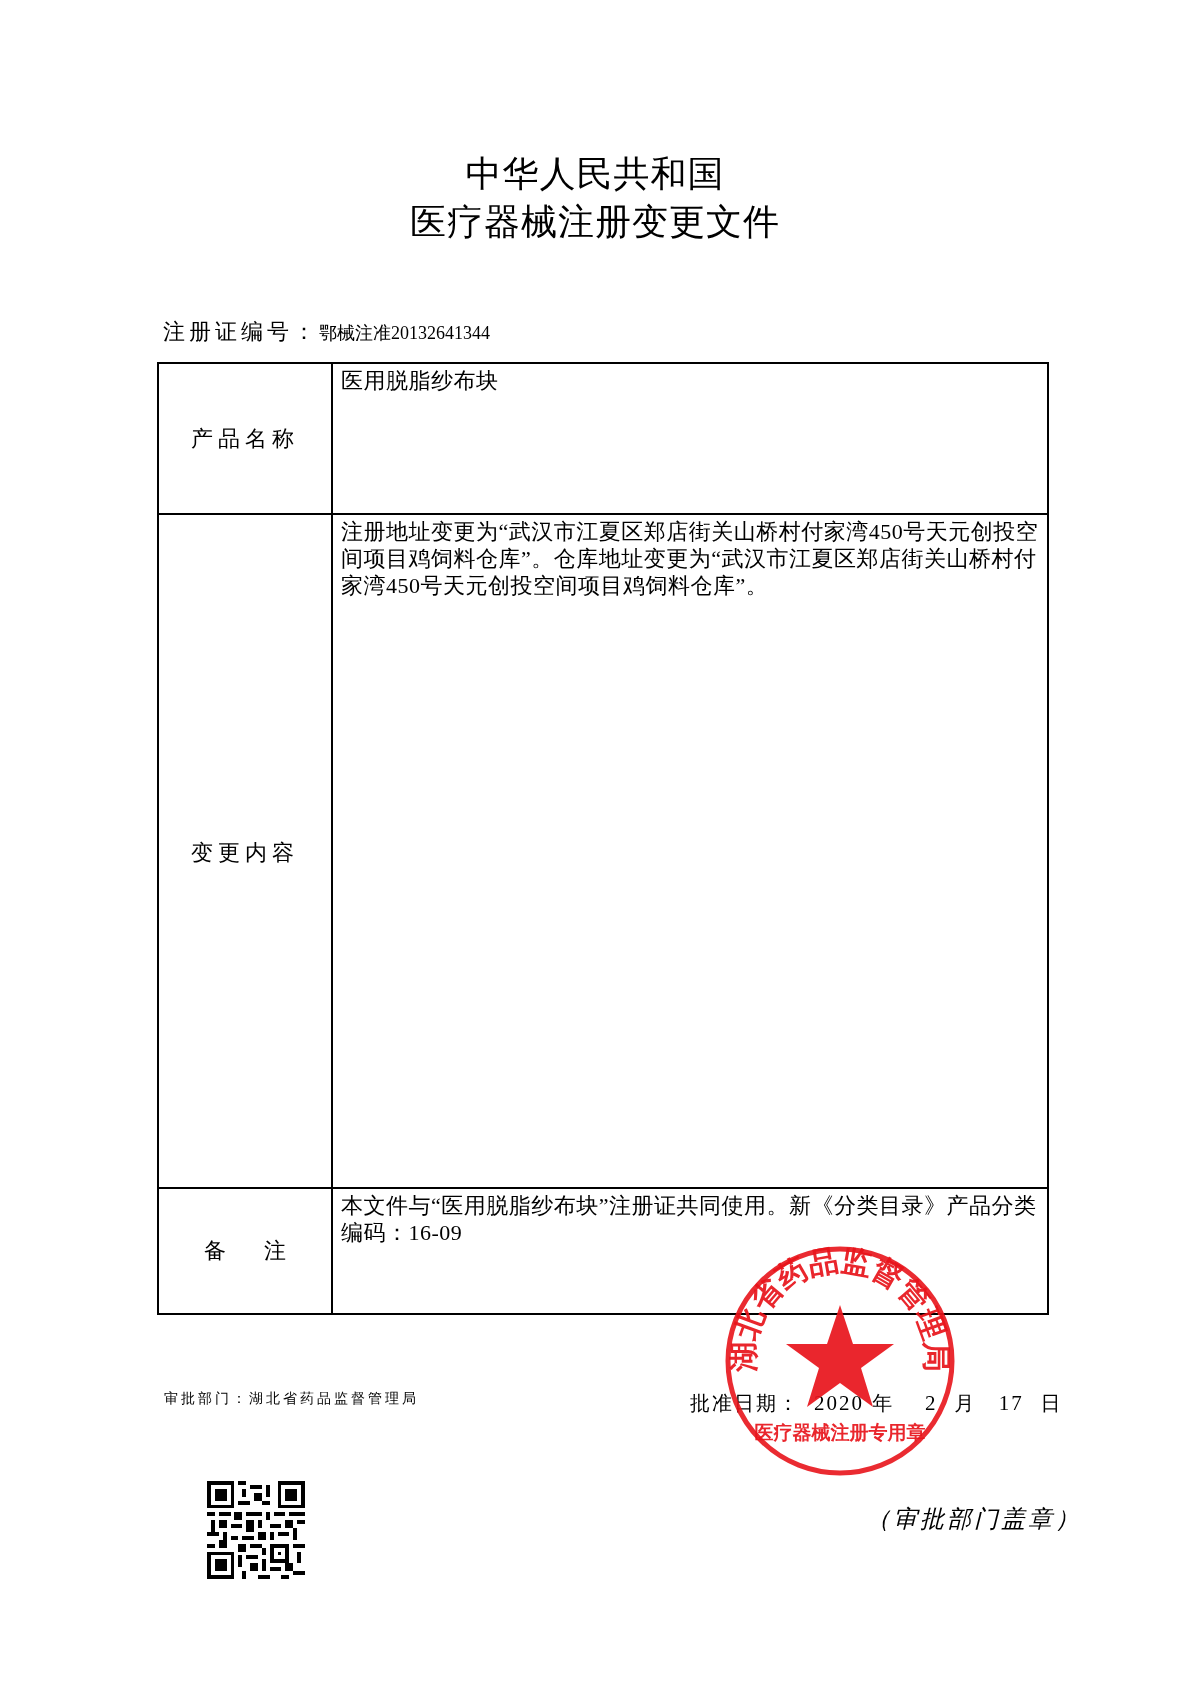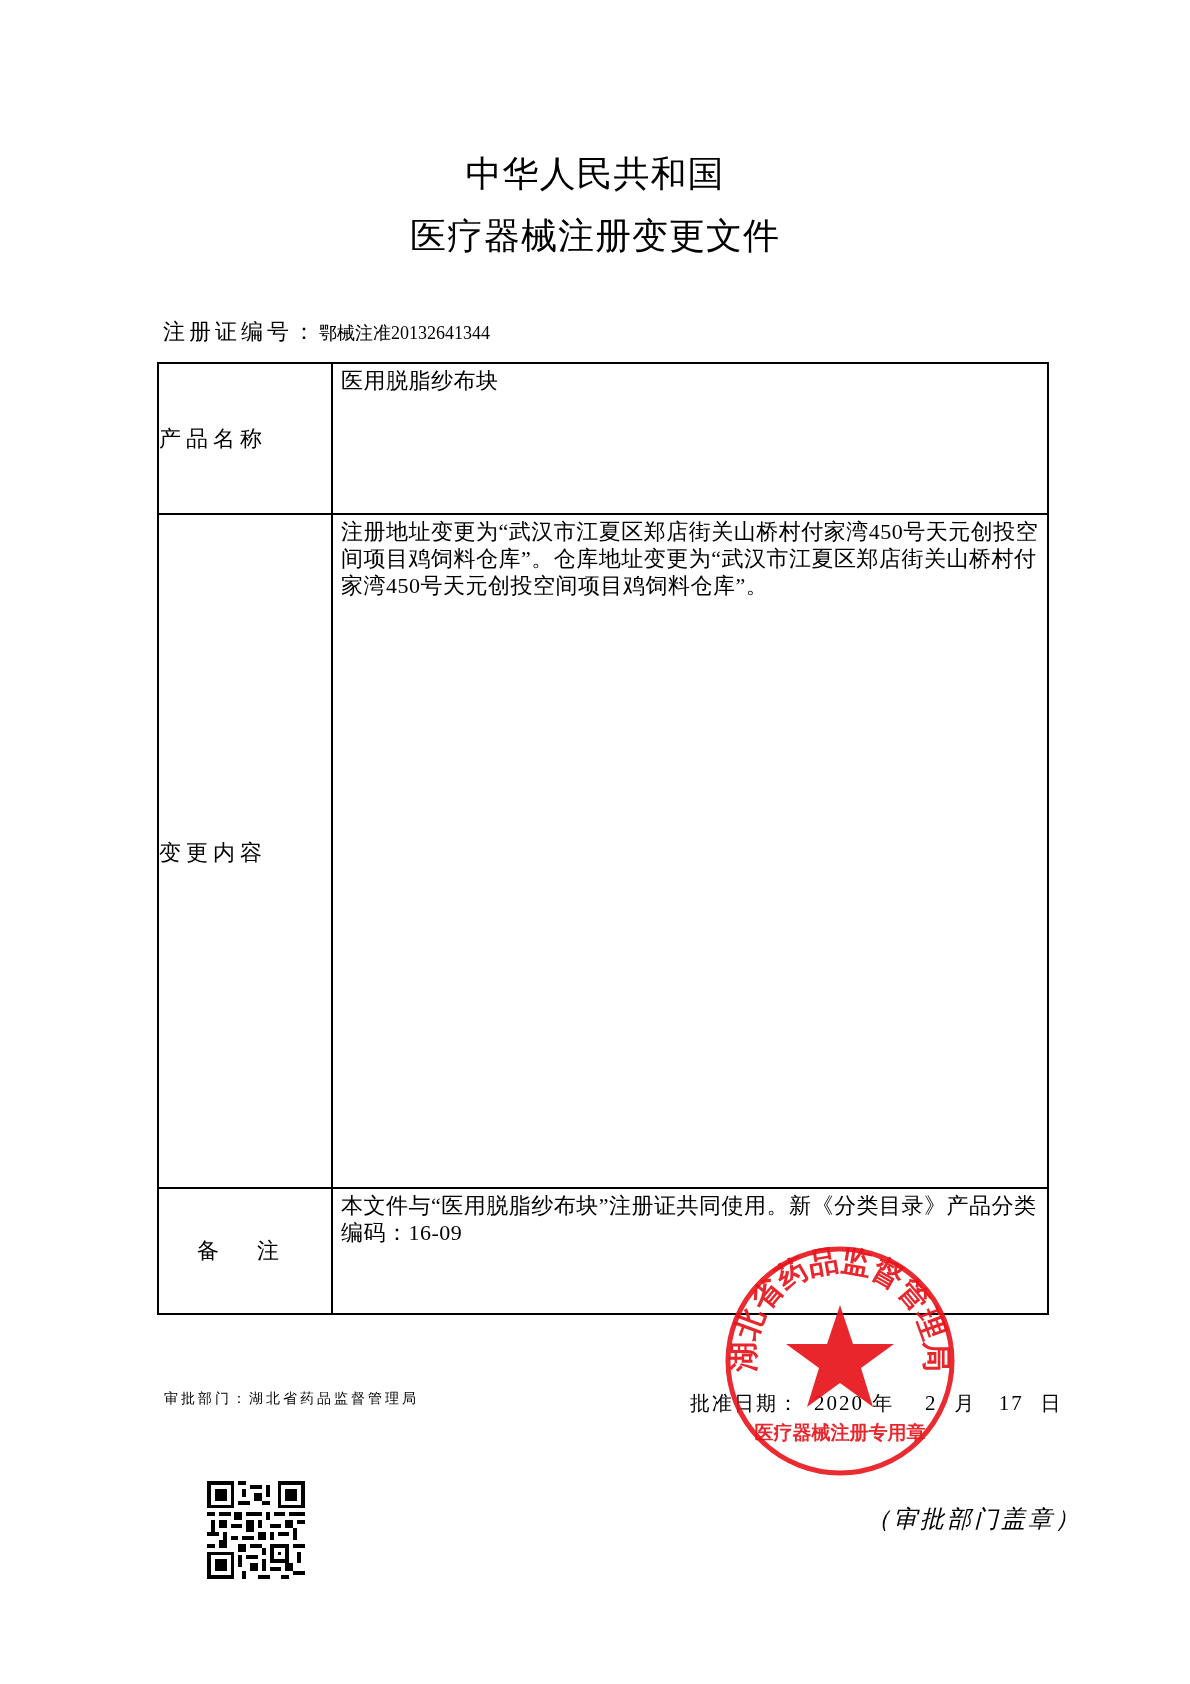--- a/index.html
+++ b/index.html
@@ -2,29 +2,29 @@
 <html><head>
 <meta charset="utf-8">
 <style>
   html, body { margin: 0; padding: 0; background: #ffffff; }
   body { width: 1190px; height: 1684px; position: relative; overflow: hidden;
          font-family: "DejaVu Serif", "Liberation Serif", serif; color: #000; }
   .title { position: absolute; left: 0; width: 1190px; text-align: center;
            font-family: "DejaVu Sans", "Liberation Sans", sans-serif; font-weight: normal;
            font-size: 36px; line-height: 44px; letter-spacing: 1px; }
   .title.l1 { top: 152px; }
-  .title.l2 { top: 214px; }
+  .title.l2 { top: 200px; }
   .regno { position: absolute; left: 163px; top: 318px; font-size: 22px; line-height: 28px; }
   .regno .lbl { letter-spacing: 4px; font-family: "DejaVu Sans", "Liberation Sans", sans-serif; margin-top: 40px; }
   .regno .val { font-family: "Liberation Serif", "DejaVu Serif", serif; font-size: 18px; }
 
   table.main { position: absolute; left: 157px; top: 362px; width: 892px;
                border-collapse: collapse; table-layout: fixed; }
   table.main td { border: 2px solid #000; vertical-align: top; padding: 0; }
-  td.label { width: 172px; vertical-align: middle !important; 
+  td.label { width: 172px; vertical-align: middle !important; text-align: center;
              font-family: "DejaVu Sans", "Liberation Sans", sans-serif; font-size: 22px;
              letter-spacing: 5px; }
   td.value { padding: 3px 8px 0 8px !important; font-family: "Liberation Serif", "DejaVu Serif", serif;
              font-size: 22px; line-height: 27px; letter-spacing: 0.5px; }
   tr.r1 { height: 151px; }
   tr.r2 { height: 674px; }
   tr.r3 { height: 126px; }
   td.label.r2lbl { vertical-align: top !important; }
   .r2lbl span { display: block; margin-top: 323px; }
   .remarks-lbl { letter-spacing: 38px; padding-left: 38px; }

